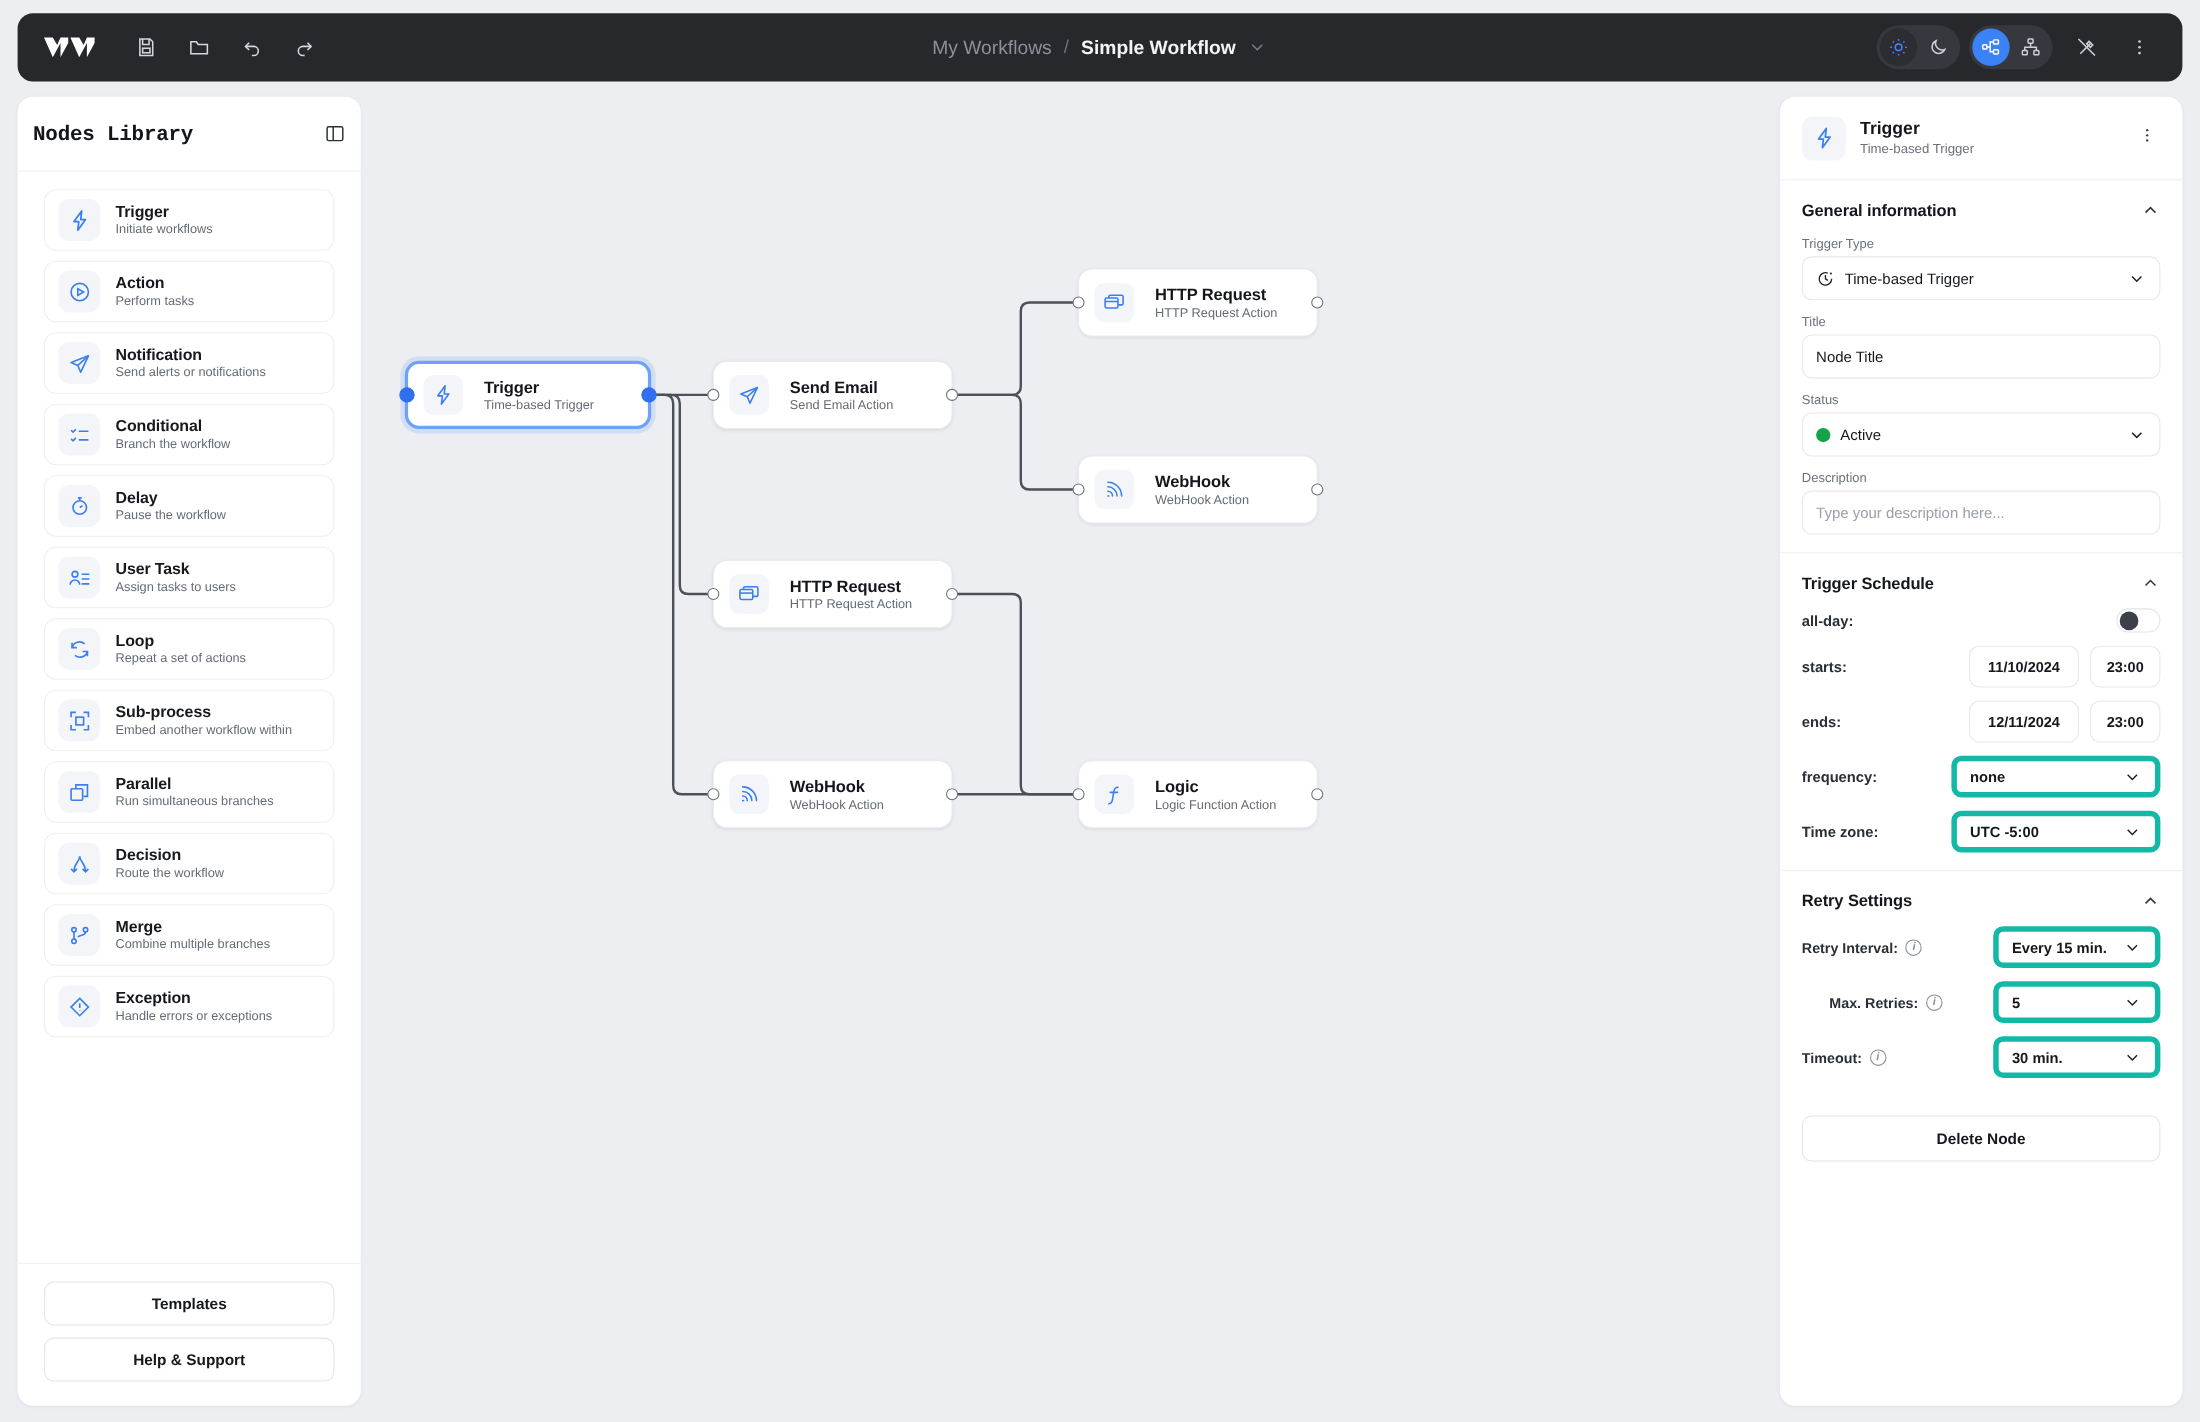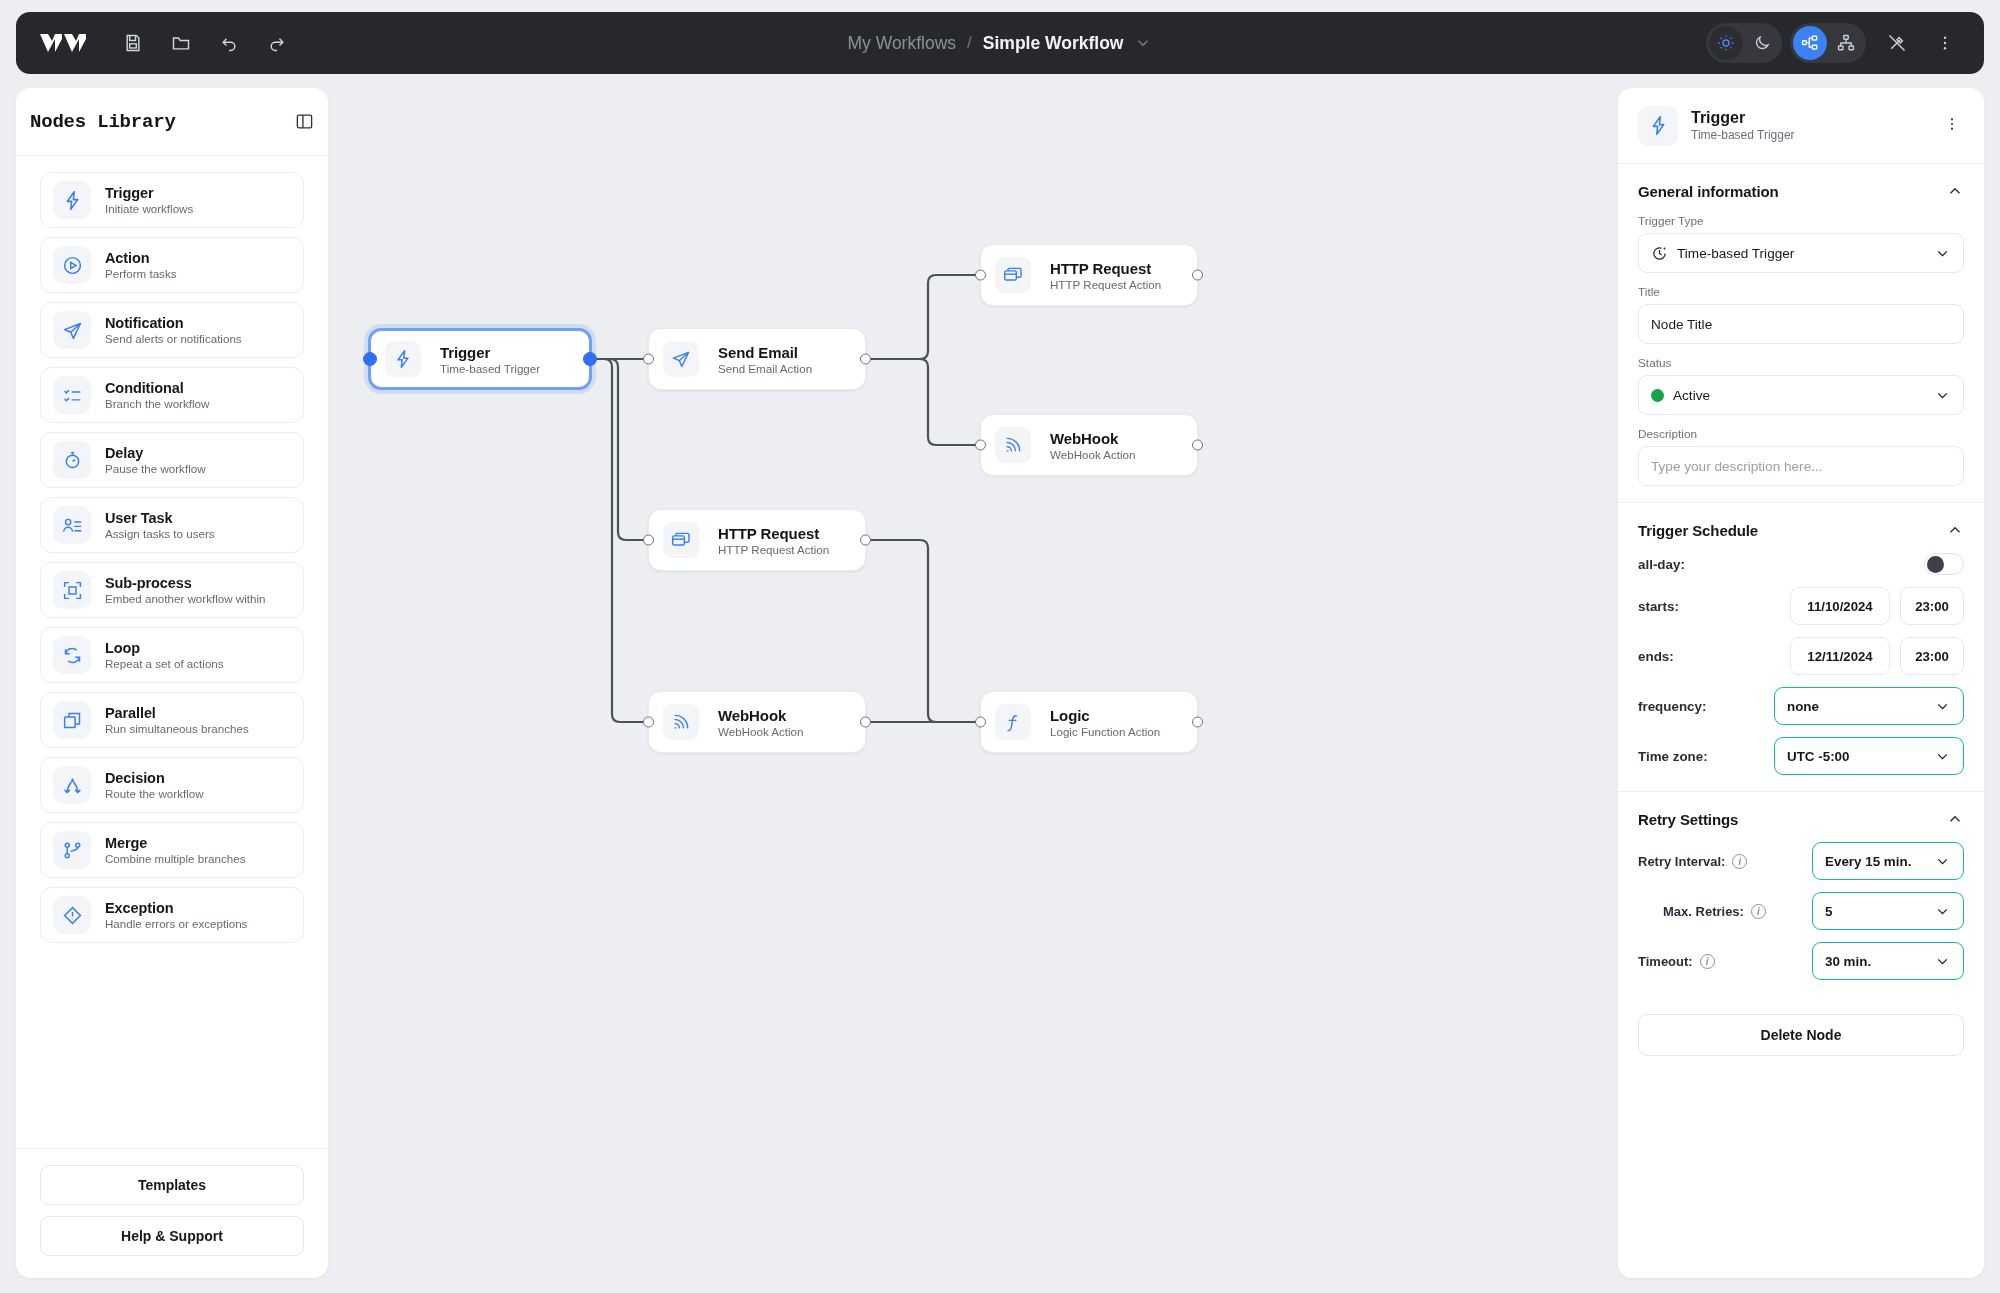--- a/index.html
+++ b/index.html
@@ -170,21 +170,21 @@
     width: 100px; height: 38px; border: 1px solid #e5e8ec; border-radius: 9px;
     display: flex; align-items: center; justify-content: center;
     font-size: 13.2px; color: #15181d; cursor: pointer;
   }
   .time-box {
     width: 64px; height: 38px; border: 1px solid #e5e8ec; border-radius: 9px;
     display: flex; align-items: center; justify-content: center;
     font-size: 13.2px; color: #15181d; cursor: pointer;
   }
   .sel-box {
-    width: 190px; height: 38px; border: 1px solid #14b8a6; border-radius: 9px;
+    width: 190px; height: 38px; border: 5px solid #14b8a6; border-radius: 9px;
     display: flex; align-items: center; padding: 0 12px;
     font-size: 13.4px; color: #15181d; cursor: pointer;
   }
   .sel-box.narrow { width: 152px; }
   .sel-box .grow { flex: 1; }
   .info-i {
     width: 15px; height: 15px; border-radius: 50%; border: 1.3px solid #8a9099;
     color: #8a9099; font-size: 10px; display: inline-flex;
     align-items: center; justify-content: center; font-style: italic;
   }
@@ -379,41 +379,41 @@
         </span>
         <span class="node-text">
           <span class="node-name">User Task</span>
           <span class="node-desc">Assign tasks to users</span>
         </span>
       </div>
 
       <div class="node-item">
         <span class="tile">
           <svg width="21" height="21" viewBox="0 0 24 24" fill="none" stroke="currentColor" stroke-width="1.7">
-              <rect x="8" y="8" width="8" height="8"></rect>
-              <path d="M3 8V3h5M21 8V3h-5M3 16v5h5M21 16v5h-5"></path>
-            </svg>
-        </span>
-        <span class="node-text">
-          <span class="node-name">Sub-process</span>
-          <span class="node-desc">Embed another workflow within</span>
-        </span>
-      </div>
-
-      <div class="node-item">
-        <span class="tile">
-          <svg width="21" height="21" viewBox="0 0 24 24" fill="none" stroke="currentColor" stroke-width="1.7">
               <path d="M4 10a8 8 0 0 1 13-4"></path>
               <path d="M20 14a8 8 0 0 1-13 4"></path>
               <path d="M4 5v5h5M20 19v-5h-5"></path>
             </svg>
         </span>
         <span class="node-text">
           <span class="node-name">Loop</span>
           <span class="node-desc">Repeat a set of actions</span>
+        </span>
+      </div>
+
+      <div class="node-item">
+        <span class="tile">
+          <svg width="21" height="21" viewBox="0 0 24 24" fill="none" stroke="currentColor" stroke-width="1.7">
+              <rect x="8" y="8" width="8" height="8"></rect>
+              <path d="M3 8V3h5M21 8V3h-5M3 16v5h5M21 16v5h-5"></path>
+            </svg>
+        </span>
+        <span class="node-text">
+          <span class="node-name">Sub-process</span>
+          <span class="node-desc">Embed another workflow within</span>
         </span>
       </div>
 
       <div class="node-item">
         <span class="tile">
           <svg width="21" height="21" viewBox="0 0 24 24" fill="none" stroke="currentColor" stroke-width="1.7">
               <rect x="3" y="8" width="12" height="12" rx="1"></rect>
               <path d="M8 8V4h12v12h-4"></path>
             </svg>
         </span>

